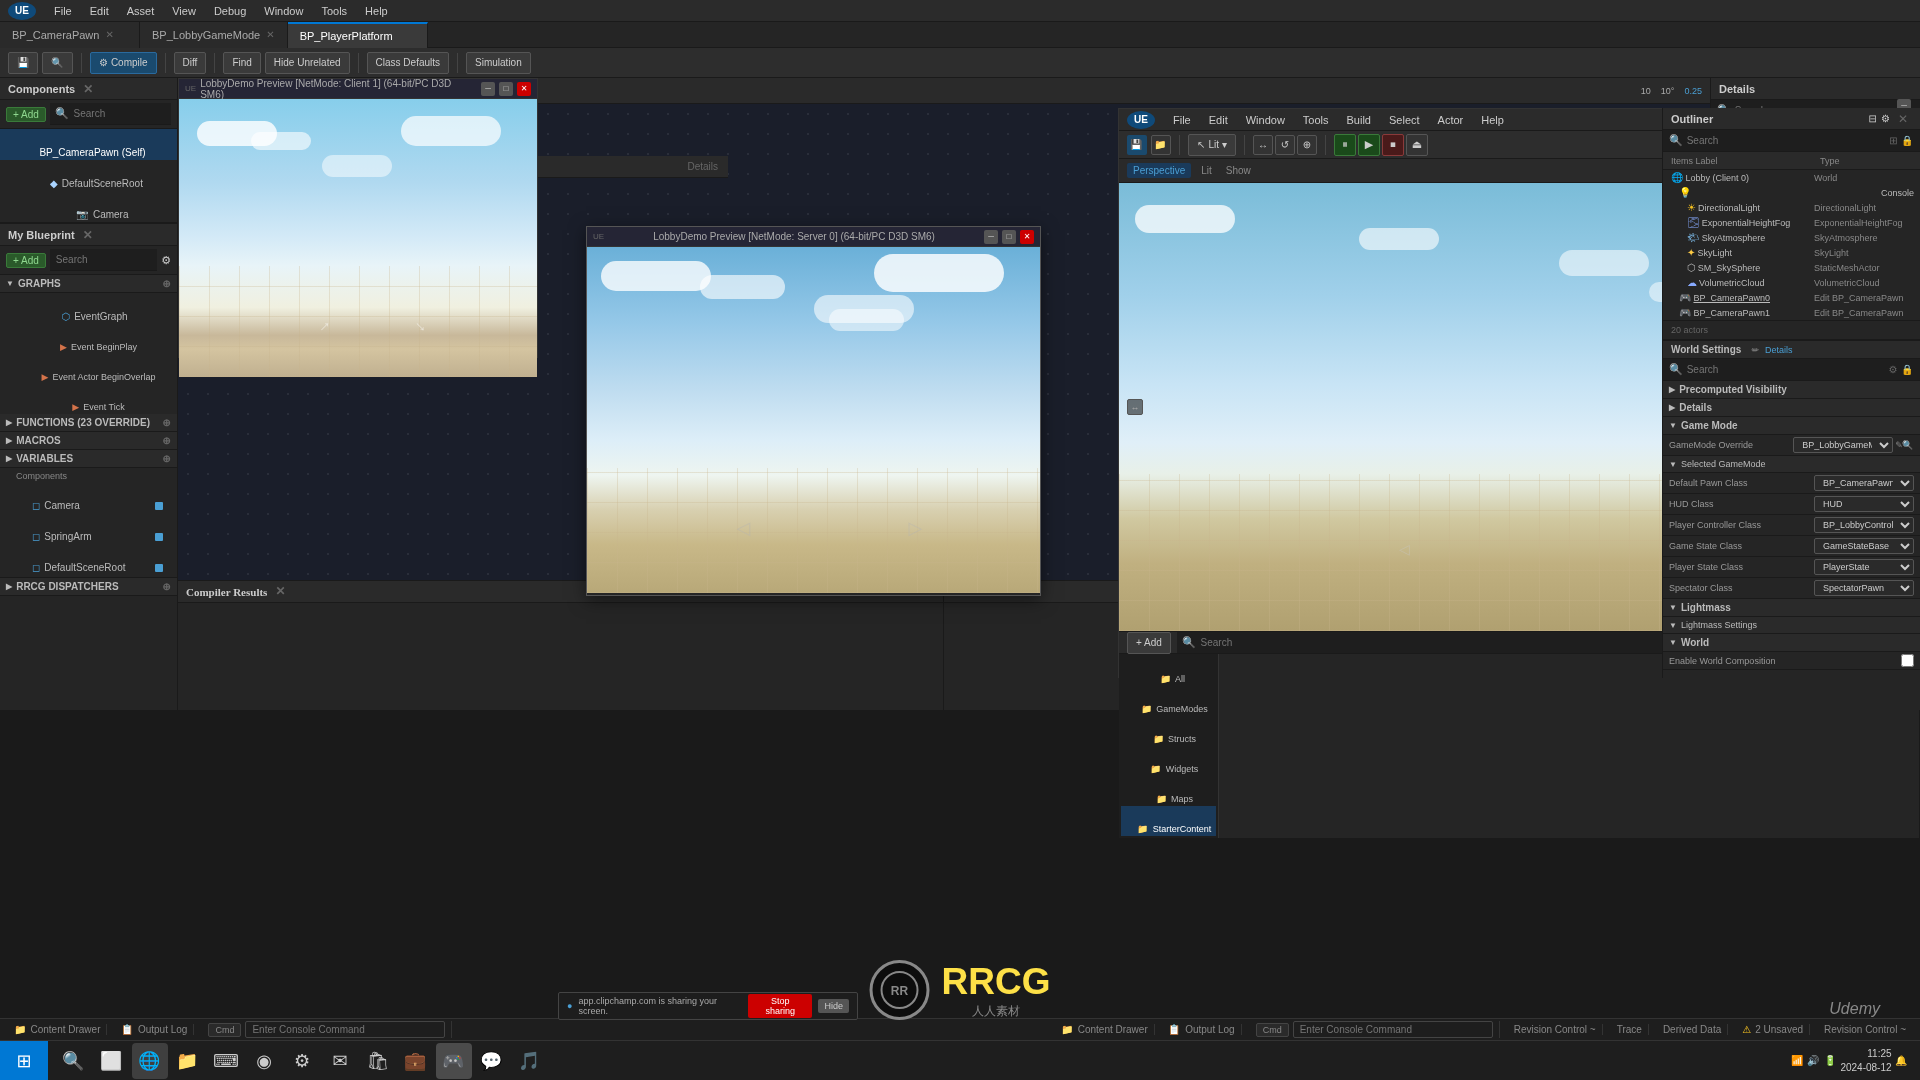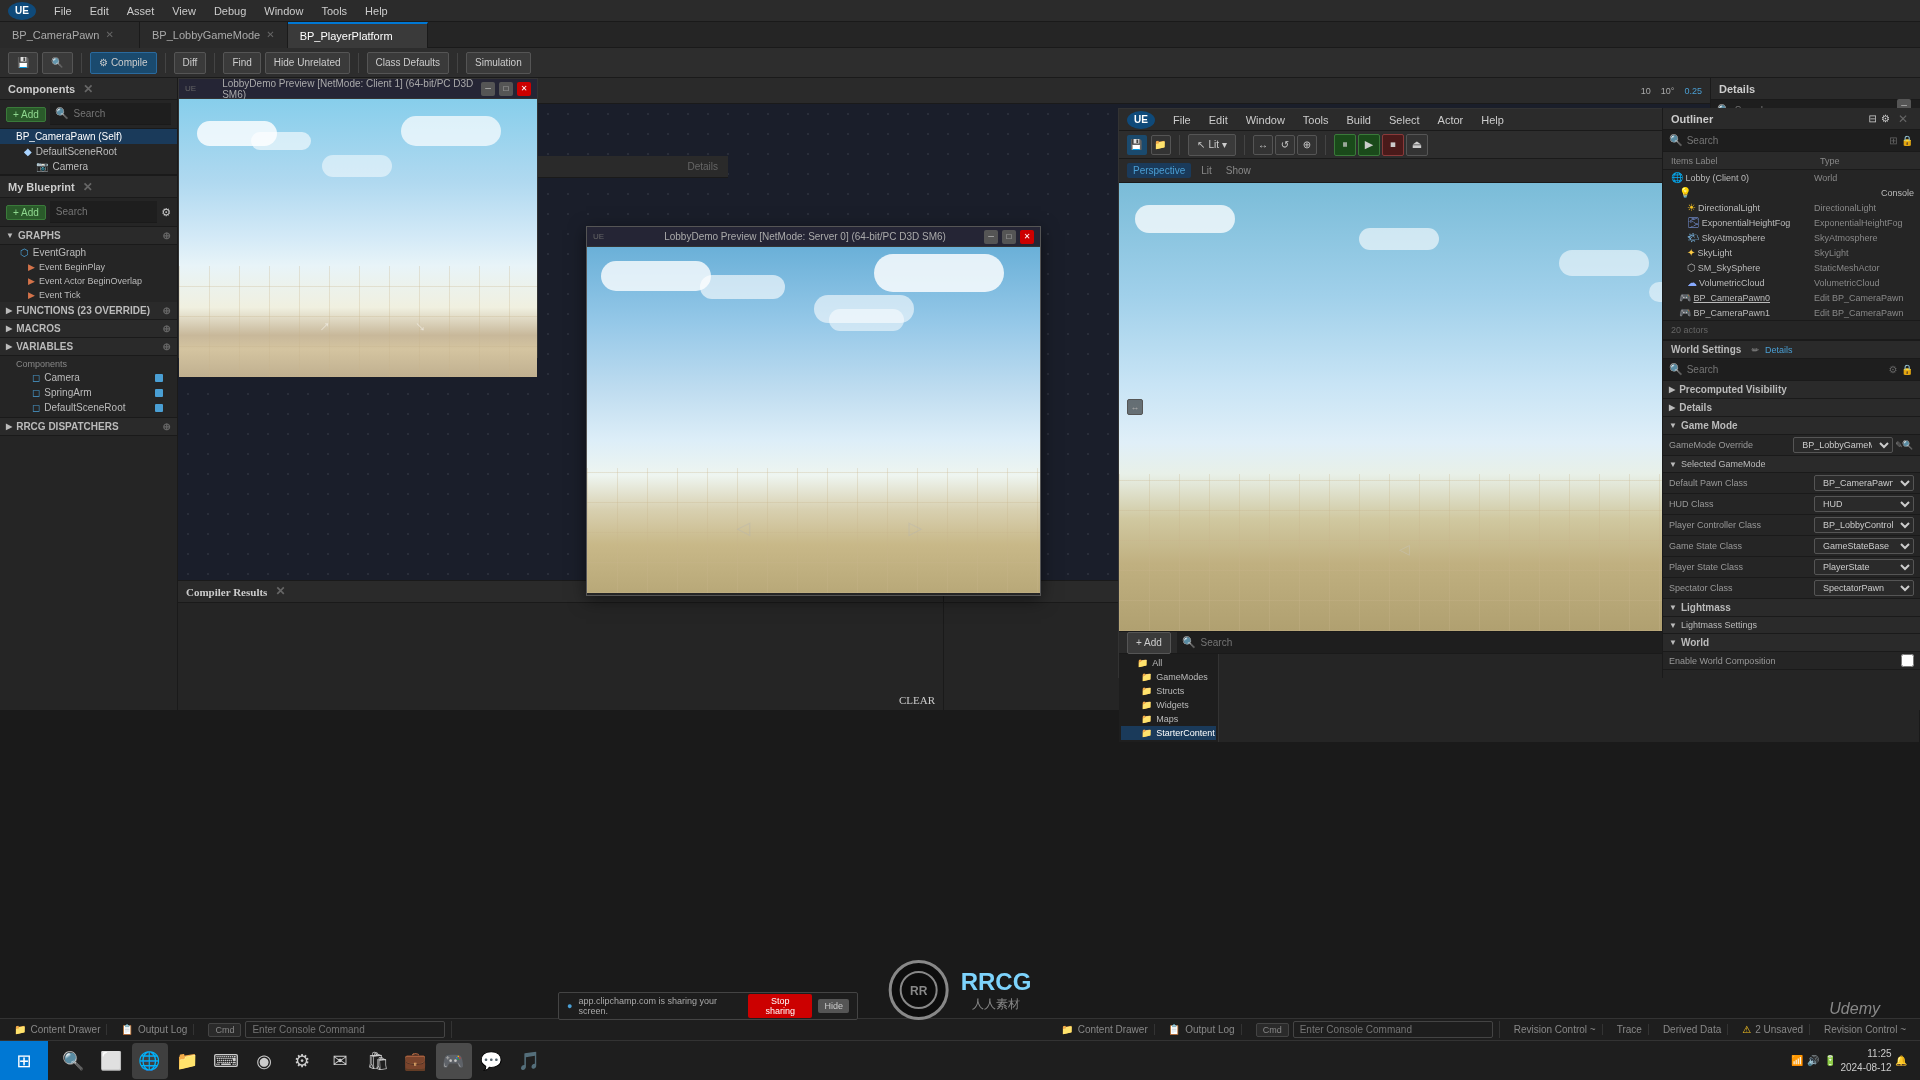--- a/index.html
+++ b/index.html
@@ -202,27 +202,28 @@
     }
     .search-input {
       background: transparent;
       border: none;
       color: #ccc;
       font-size: 10px;
       width: 100%;
       outline: none;
     }
     .tree-item {
-      padding: 2px 8px 2px 16px;
+      padding: 18px 8px 2px 16px;
       font-size: 10px;
       color: #bbb;
       cursor: pointer;
       display: flex;
       align-items: center;
       gap: 4px;
+      justify-content: center;
     }
     .tree-item.selected { background: #1a3a5a; color: #fff; }
 
     
     .center-area {
       flex: 1;
       display: flex;
       flex-direction: column;
     }
 
@@ -328,21 +329,20 @@
     .right-panel {
       width: 210px;
       background: #252525;
       border-left: 1px solid #1a1a1a;
       display: flex;
       flex-direction: column;
     }
     .window-title {
       font-size: 10px;
       color: #aaa;
-      margin-left: 22px;
     }
 
     
     .preview-server {
       position: absolute;
       left: 586px;
       top: 226px;
       width: 455px;
       height: 370px;
       background: #252525;
@@ -474,23 +474,23 @@
       width: 60px;
       height: 60px;
       border: 3px solid #888;
       border-radius: 50%;
       display: flex;
       align-items: center;
       justify-content: center;
       background: rgba(0,0,0,0.5);
     }
     .watermark-text {
-      font-size: 24px;
+      font-size: 37px;
       font-weight: bold;
-      color: #7dd3fc;
+      color: #fde047;
       font-family: Arial, sans-serif;
     }
     .watermark-subtitle {
       font-size: 12px;
       color: #888;
       text-align: center;
     }
     .udemy-text {
       position: absolute;
       bottom: 62px;
@@ -757,25 +757,20 @@
           </div>
 
           <div class="graph-bg"></div>
         </div>
 
         <div class="bottom-area">
           <div class="bottom-panel">
             <div class="panel-header">
               <span>Compiler Results</span>
               <span class="close-x">✕</span>
-            </div>
-            <div style="flex:1;overflow:hidden;position:relative;">
-              <div style="position:absolute;bottom:4px;right:8px;">
-                <span>CLEAR</span>
-              </div>
             </div>
           </div>
           <div class="bottom-panel">
             <div class="panel-header">
               <span>Find Results</span>
               <span class="close-x">✕</span>
             </div>
           </div>
         </div>
       </div>

